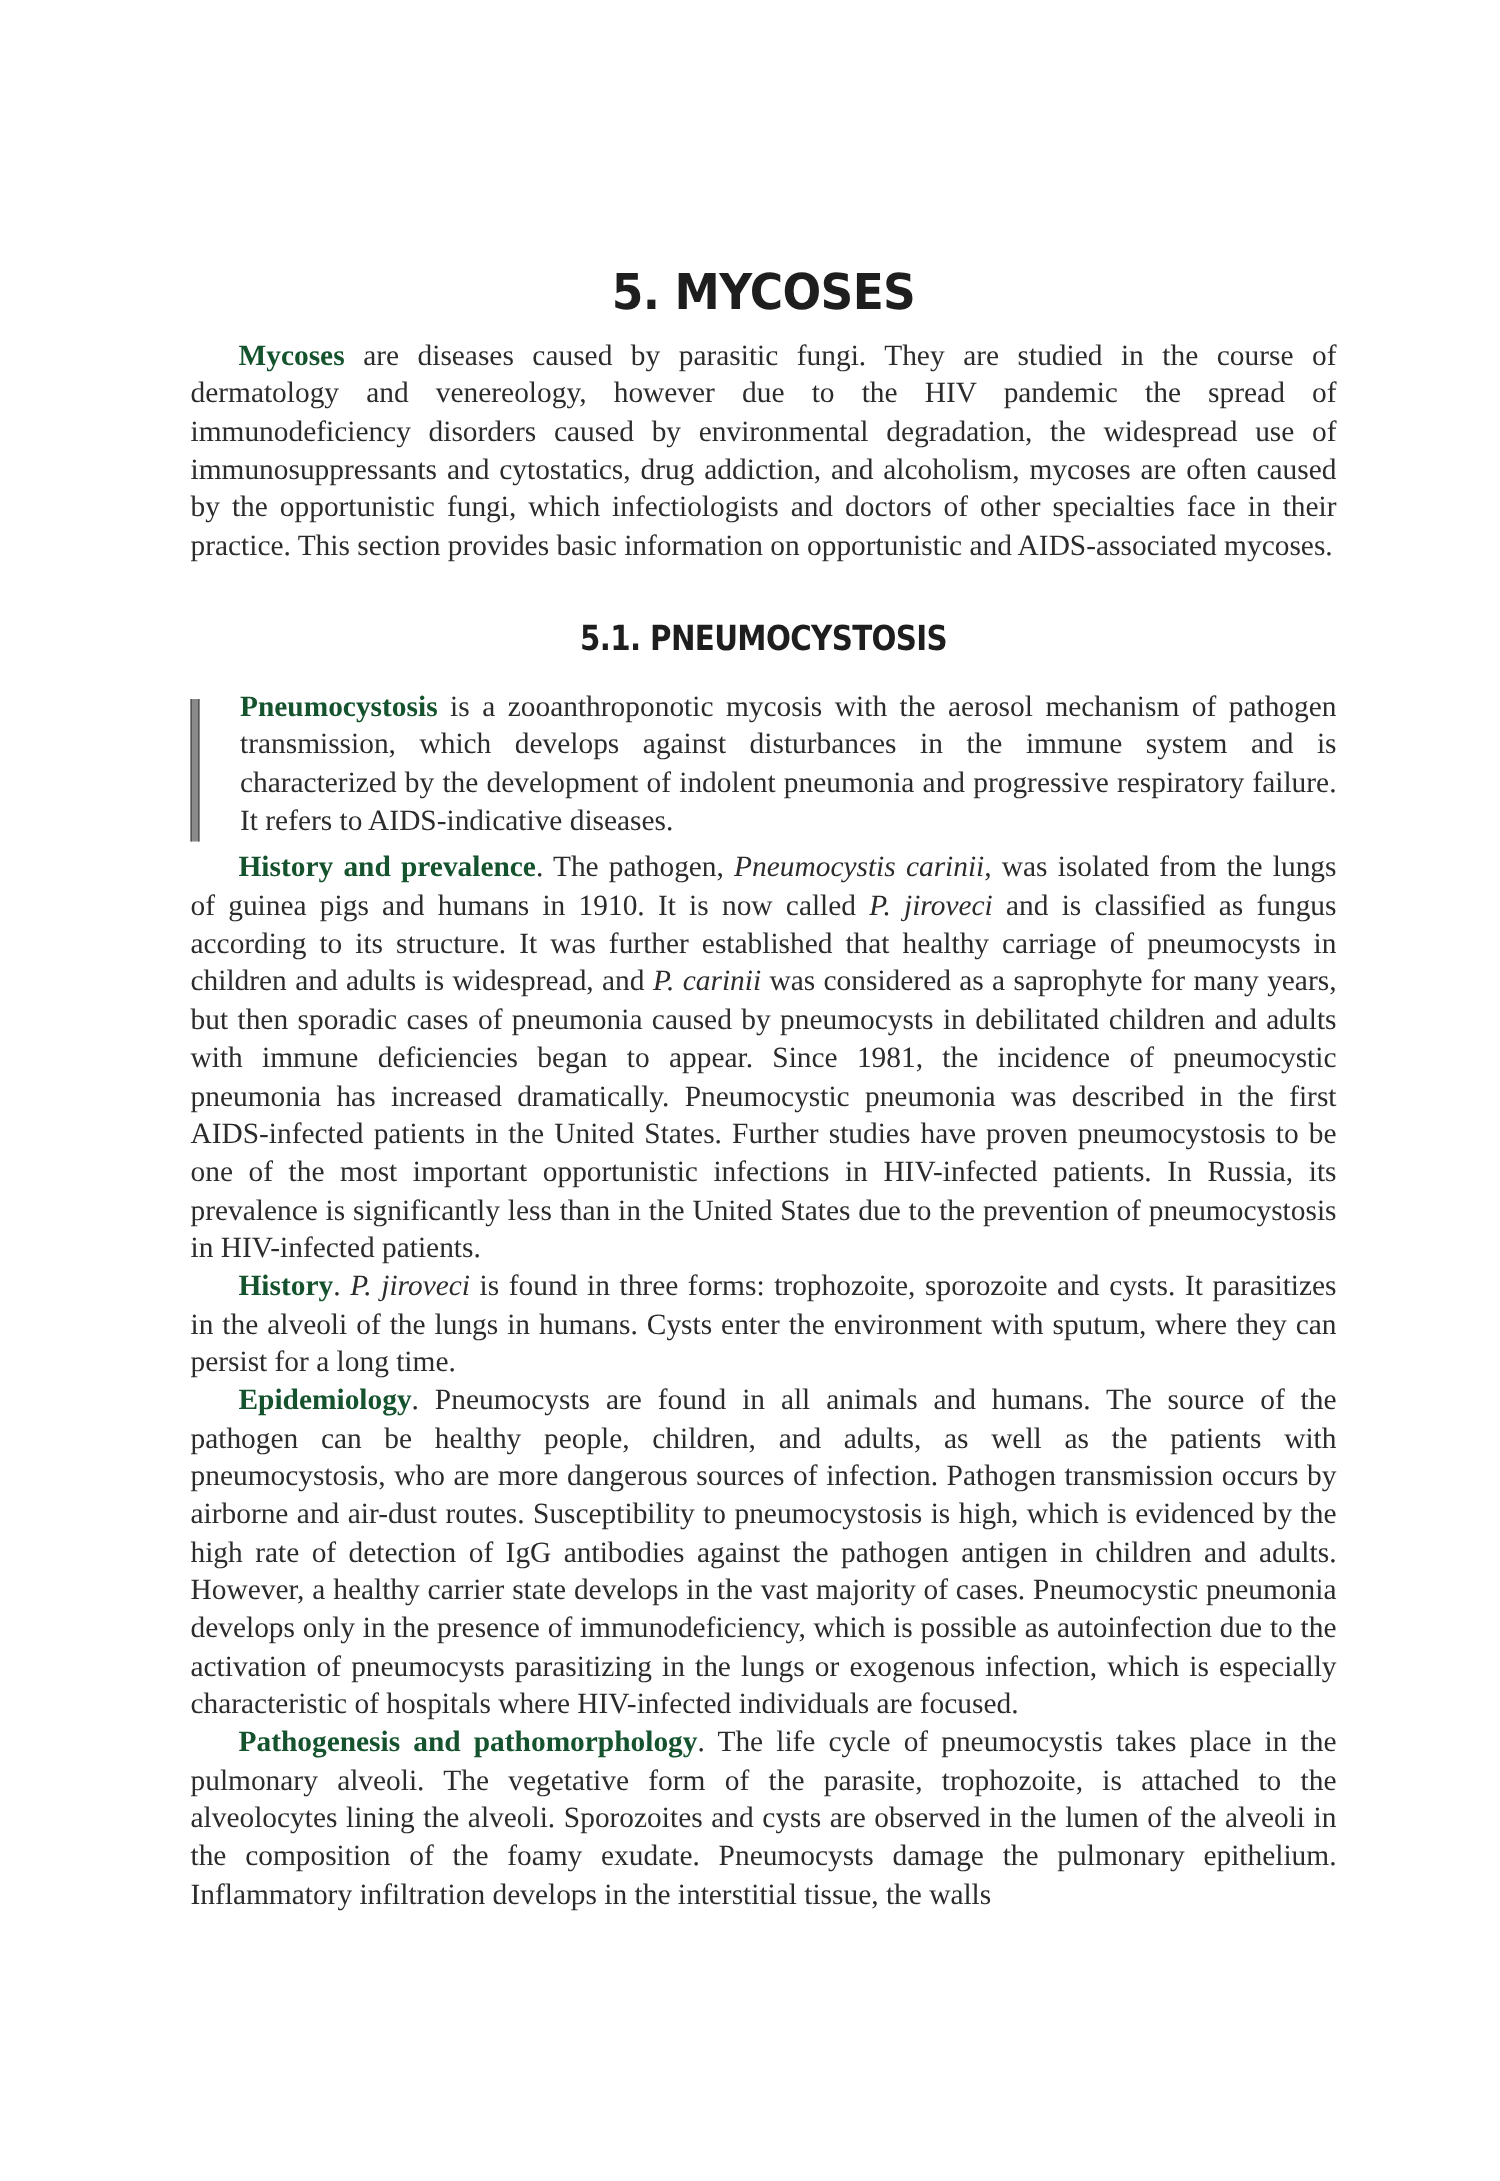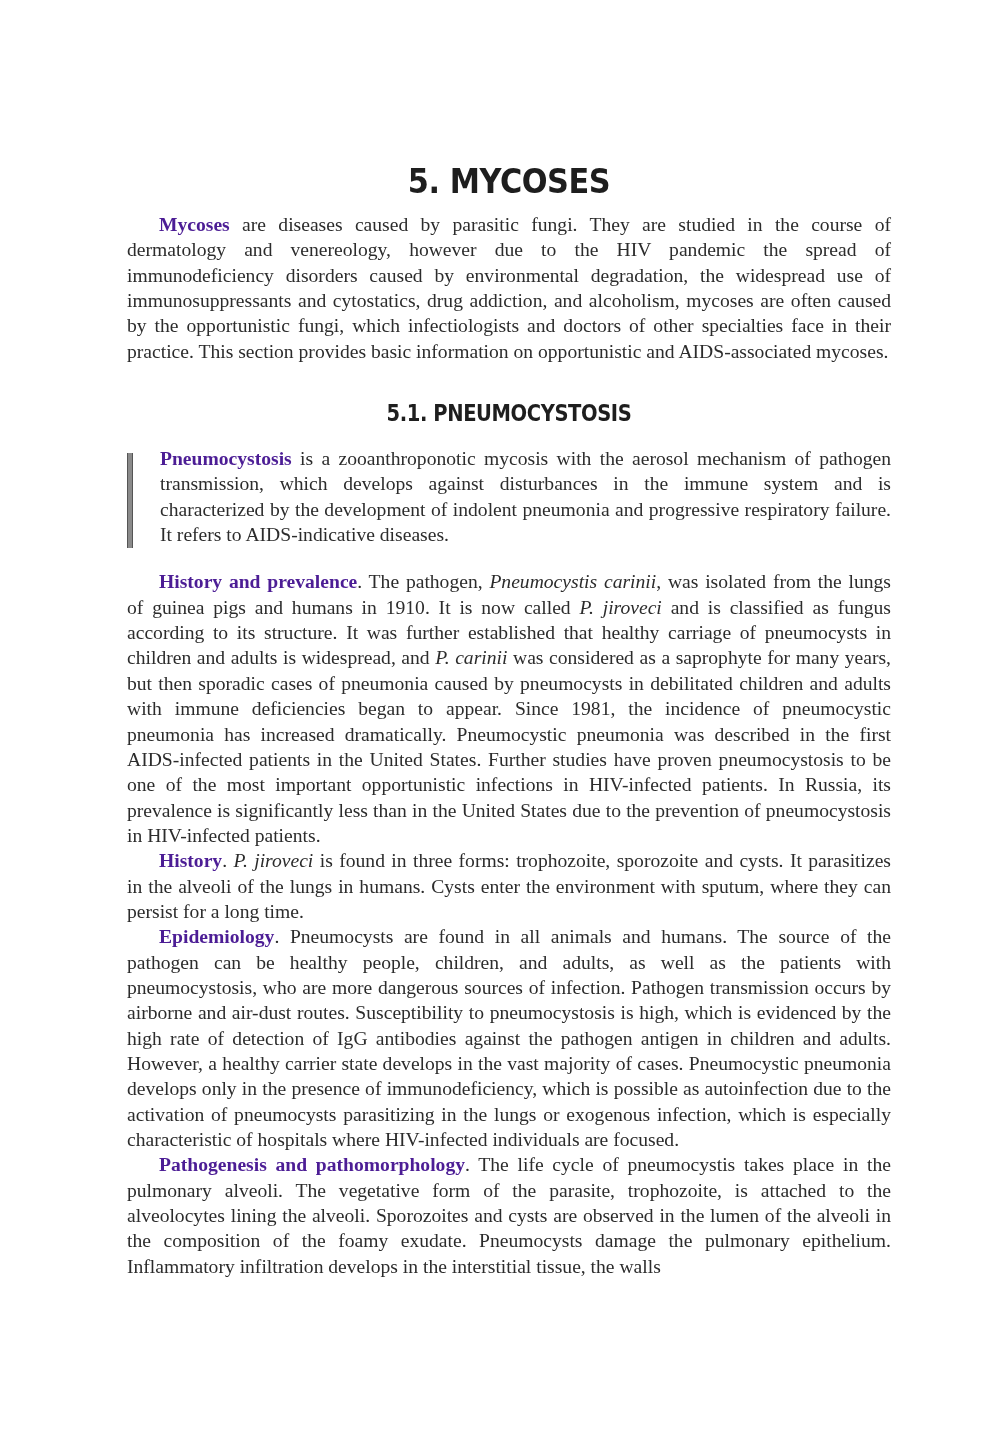--- a/index.html
+++ b/index.html
@@ -1,33 +1,33 @@
 <!DOCTYPE html>
 <html><head>
 <meta charset="utf-8">
 <style>
   html, body { margin: 0; padding: 0; background: #ffffff; }
   body { width: 1000px; height: 1454px; position: relative; overflow: hidden; color: #2a2a2a; }
-  .page { position: absolute; left: 127px; top: 160px; width: 764px; }
+  .page { position: absolute; left: 127px; top: 173px; width: 764px; }
   .h1 {
     font-family: "DejaVu Sans", sans-serif; font-weight: bold; font-size: 33px;
     text-align: center; letter-spacing: -0.5px; color: #1e1e1e; margin: 0 0 8px 0; line-height: 44px;
     transform: scaleX(0.92);
   }
   .h2 {
     font-family: "DejaVu Sans", sans-serif; font-weight: bold; font-size: 23px;
     text-align: center; color: #1e1e1e; margin: 34px 0 18px 0; line-height: 30px;
     transform: scaleX(0.85); letter-spacing: -0.5px;
   }
   p {
     font-family: "Liberation Serif", serif; font-size: 19.6px; line-height: 25.35px;
     text-align: justify; margin: 0; text-indent: 32px; color: #2c2c2c;
   }
-  p b { color: #4c1d95; }
-  .definition { position: relative; padding-left: 33px; margin-bottom: 22px; }
+  p b { color: #14532d; }
+  .definition { position: relative; padding-left: 33px; margin-bottom: 6px; }
   .definition p { text-indent: 0; }
   .definition .bar {
     position: absolute; left: 0; top: 7px; bottom: -1px; width: 4px;
     background: #8a8a8a; border-left: 1px solid #555; border-right: 1px solid #555;
   }
 </style>
 </head>
 <body>
 
 <div class="page">

